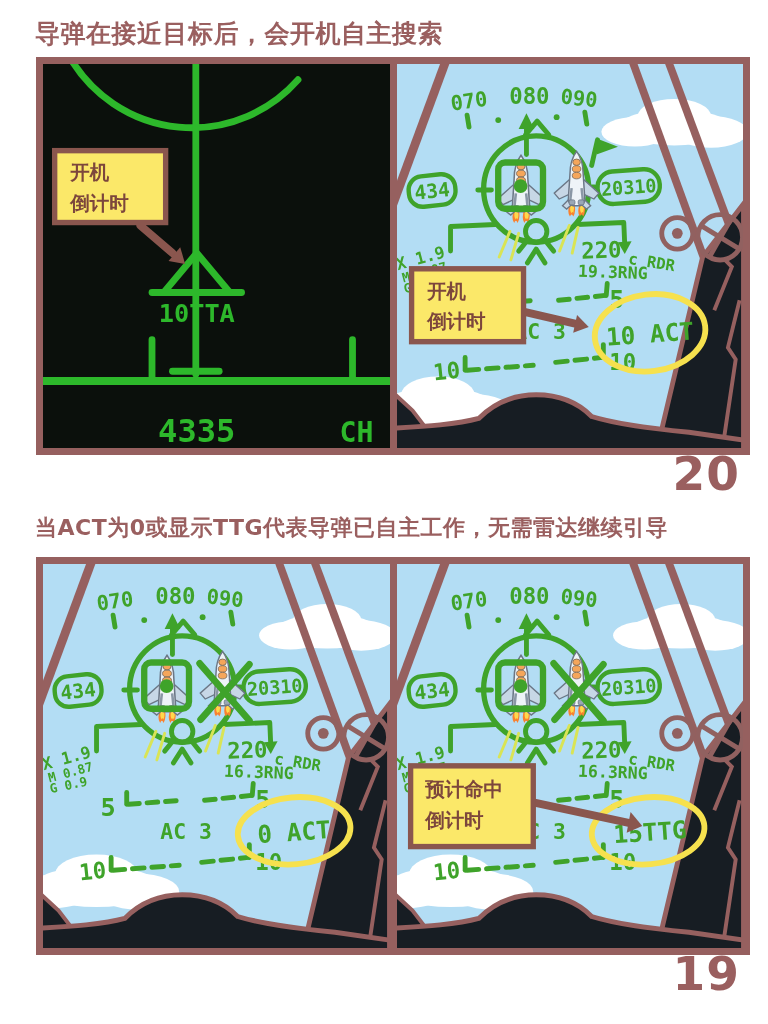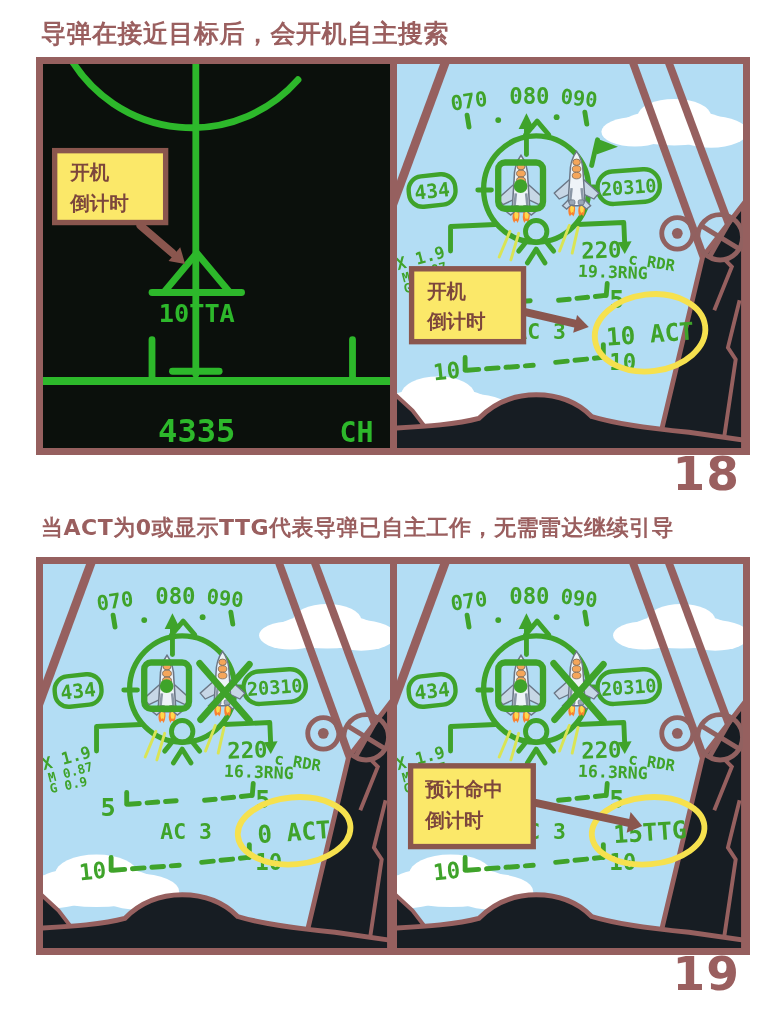--- a/index.html
+++ b/index.html
@@ -1,21 +1,21 @@
 <!DOCTYPE html>
 <html><head>
 <meta charset="utf-8">
 <style>
   html,body{margin:0;padding:0;}
   body{
     width:768px;height:1024px;position:relative;background:#ffffff;
     font-family:"DejaVu Sans","Liberation Sans",sans-serif;overflow:hidden;
   }
   .ttl{
-    position:absolute;left:41px;color:#9a5f5f;font-weight:bold;
+    position:absolute;left:35px;color:#9a5f5f;font-weight:bold;
     white-space:nowrap;letter-spacing:0.5px;
   }
   #t1{top:17px;font-size:25px;}
   #t2{top:513px;font-size:22px;}
   .row{
     position:absolute;left:36px;width:714px;height:398px;
     border:7px solid #96605f;box-sizing:border-box;display:flex;background:#b3ddf4;
   }
   #r1{top:57px;}
   #r2{top:557px;}
@@ -190,21 +190,21 @@
         <line class="arr" x1="132" y1="252" x2="184" y2="264"></line>
         <polygon class="arrh" points="197,267 181,273 185,255"></polygon>
         <rect class="lblbox" x="15" y="208" width="115" height="74"></rect>
         <text class="lbltxt" x="31" y="238">开机</text>
         <text class="lbltxt" x="31" y="268">倒计时</text>
       </g>
     </svg>
   </div>
 </div>
 
-<div class="pn" id="p18">18</div>
+<div class="pn" id="p18">20</div>
 
 <div class="ttl" id="t2">当ACT为0或显示TTG代表导弹已自主工作，无需雷达继续引导</div>
 
 <div class="row" id="r2">
 
   <div class="cell">
     <svg viewBox="0 0 356 390" preserveAspectRatio="none">
       <use href="#cloud" transform="translate(292,66) scale(1.4,1.1)"></use>
       <use href="#cloud" transform="translate(55,325) scale(1.7,1.3)"></use>
       <use href="#frame"></use>

